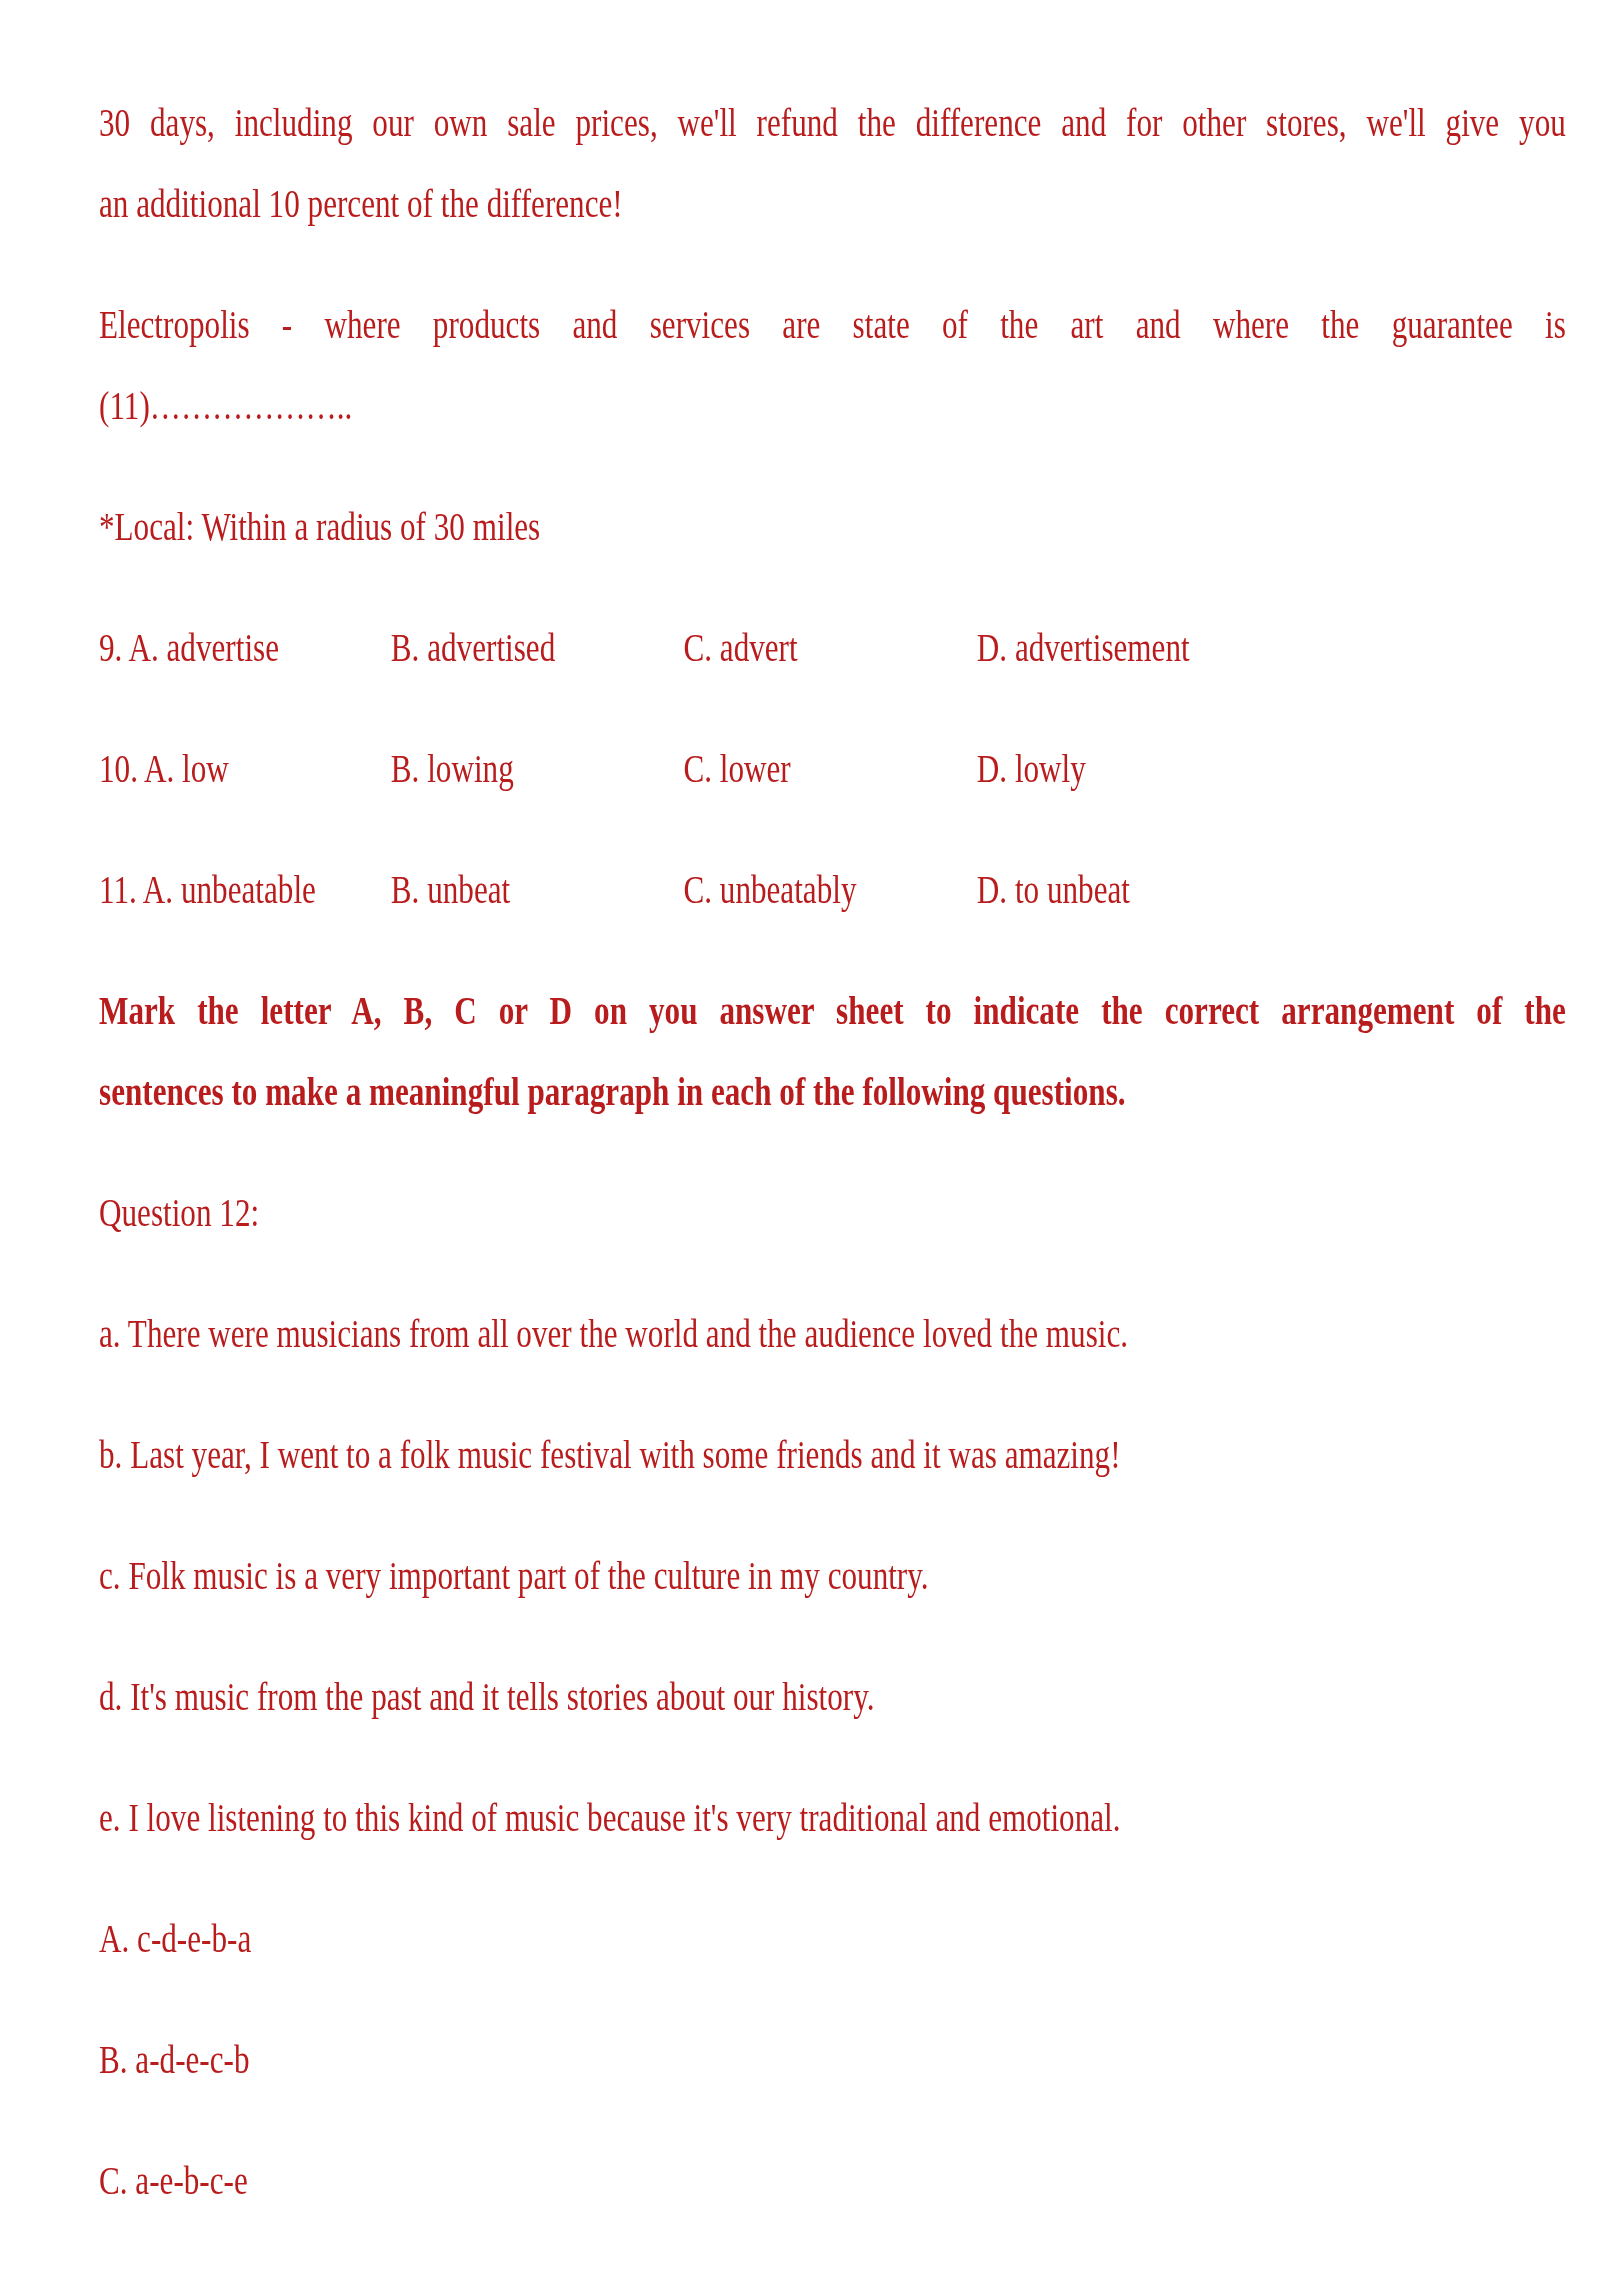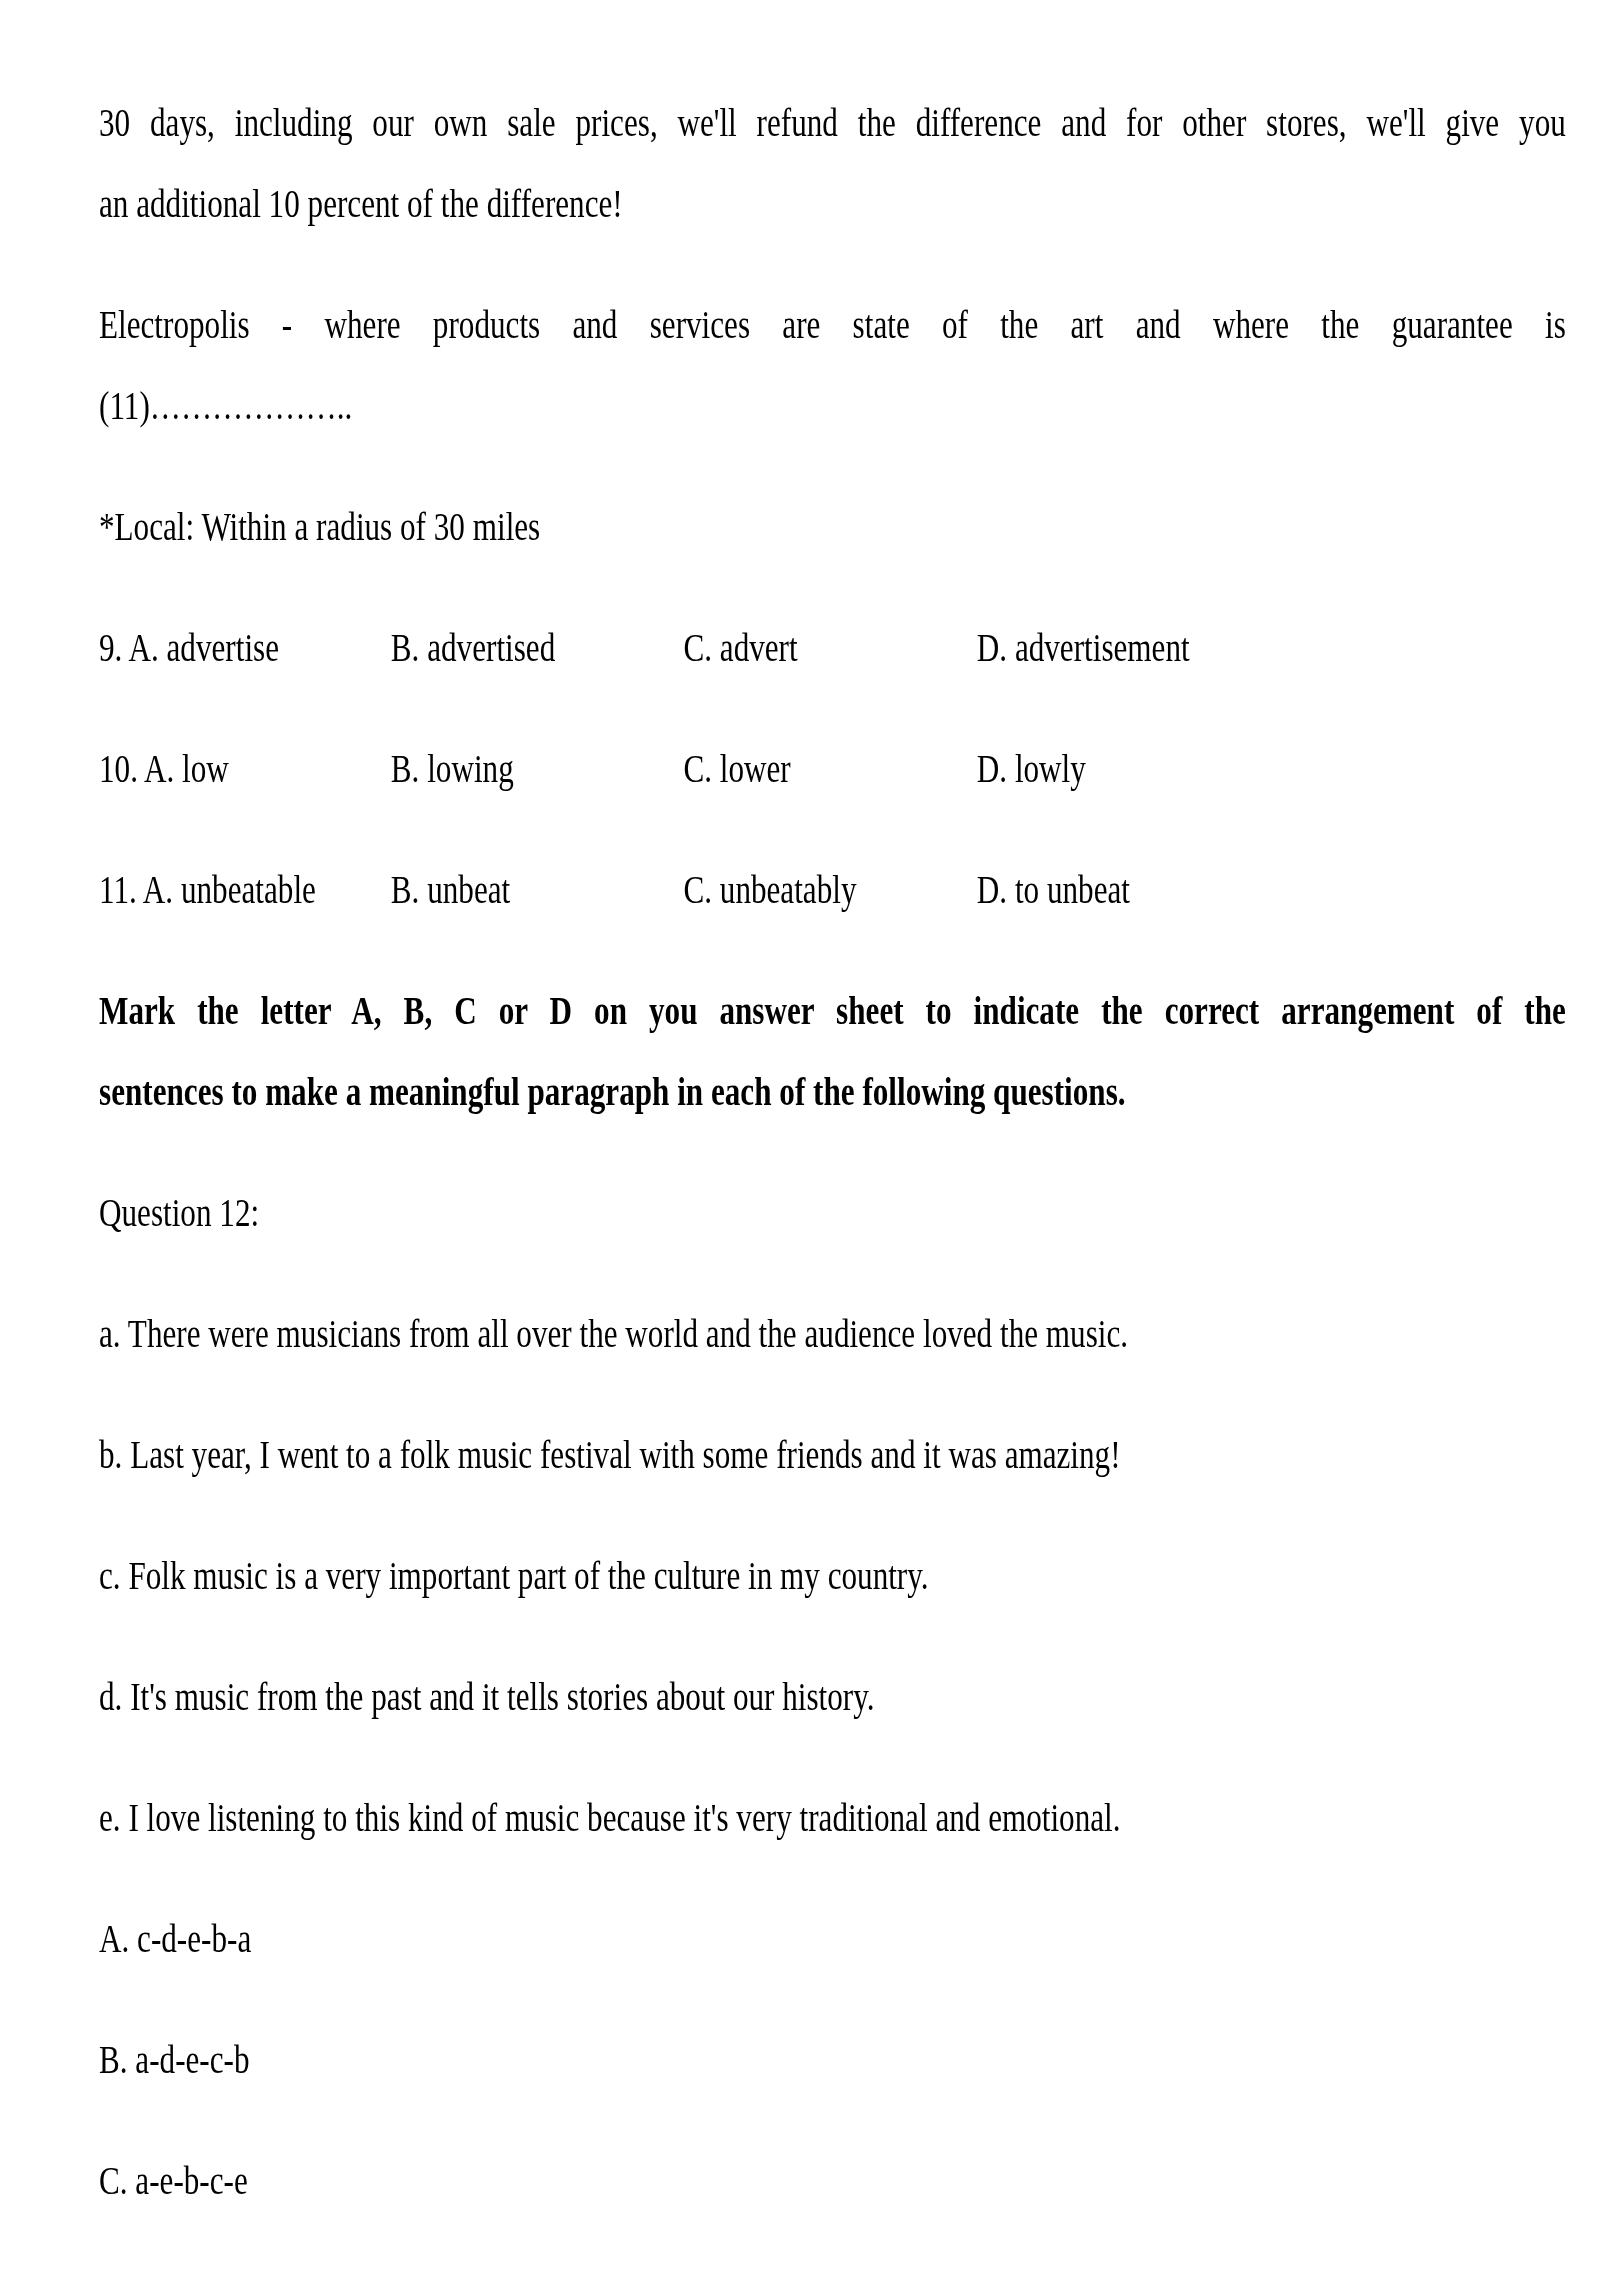--- a/index.html
+++ b/index.html
@@ -8,21 +8,21 @@
     background: #ffffff;
   }
   .page {
     position: relative;
     width: 1623px;
     height: 2295px;
     overflow: hidden;
     box-sizing: border-box;
     padding: 82px 0 0 99px;
     background: #ffffff;
-    color: #000000;
+    color: #b91c1c;
     font-family: "Liberation Serif", "DejaVu Serif", serif;
     font-size: 41px;
     line-height: 81px;
   }
   
   .para {
     width: 1930px;
     transform: scaleX(0.76);
     transform-origin: 0 0;
     margin: 0 0 40px 0;

